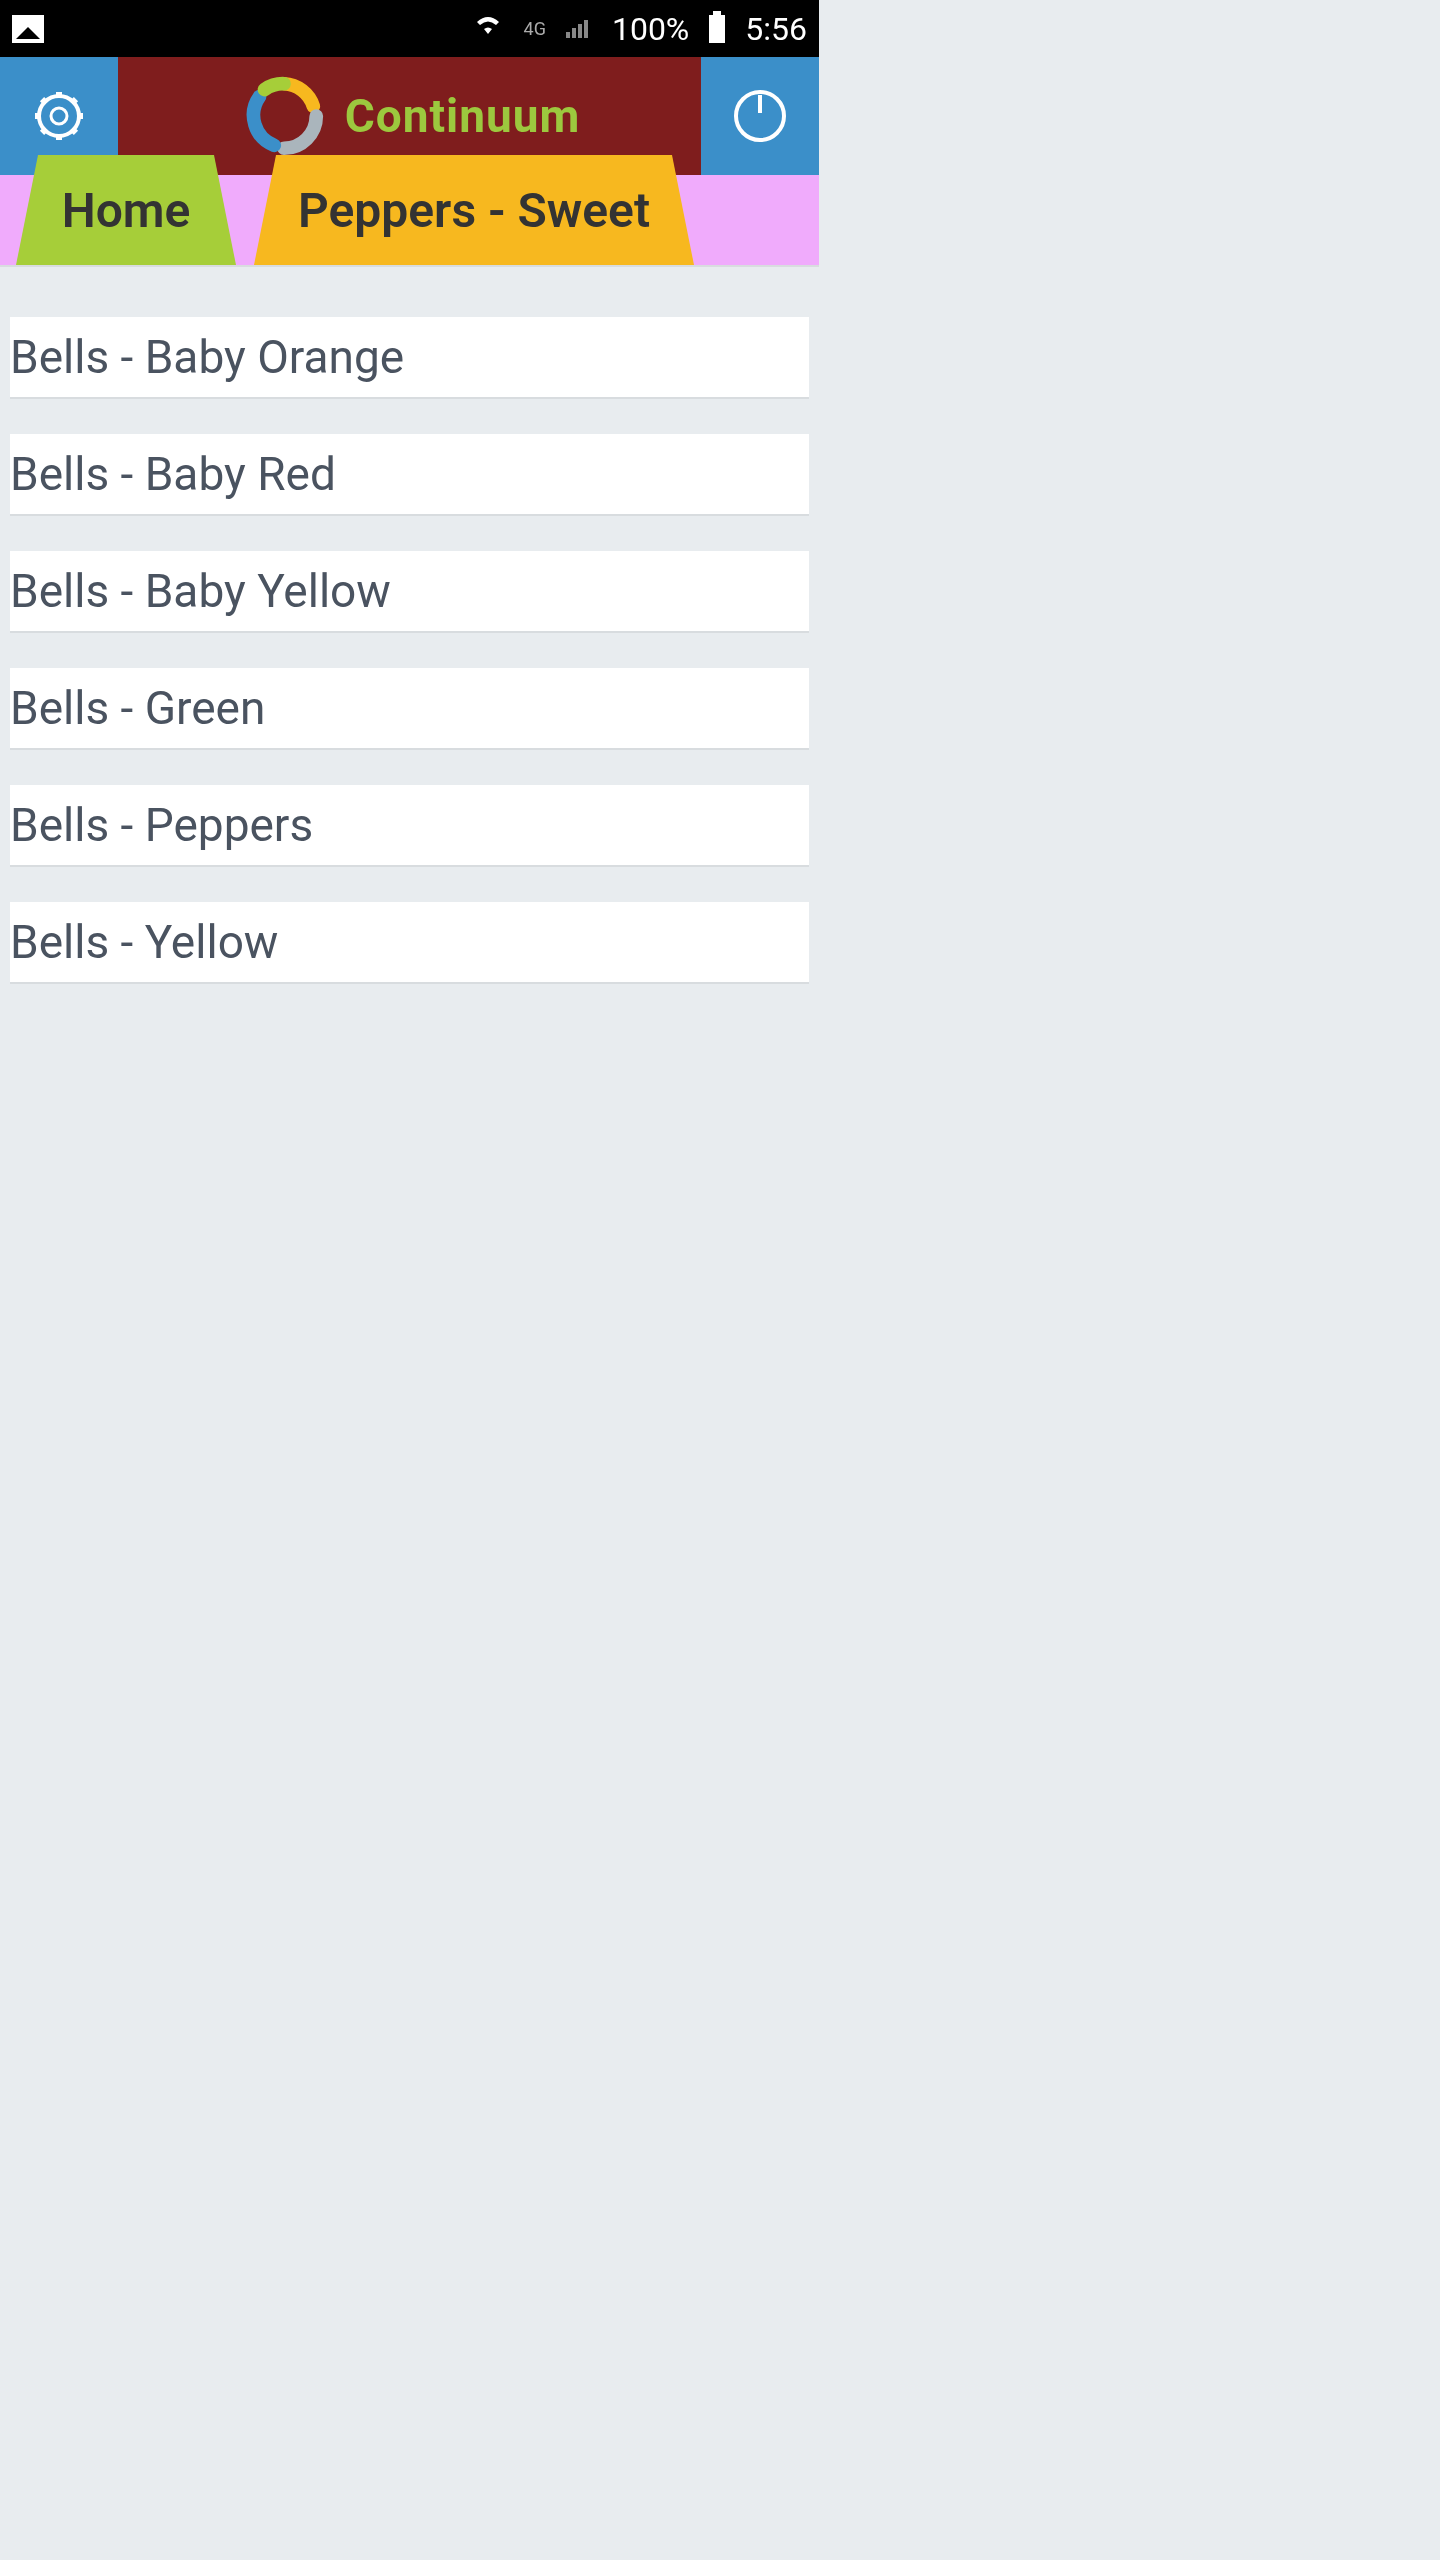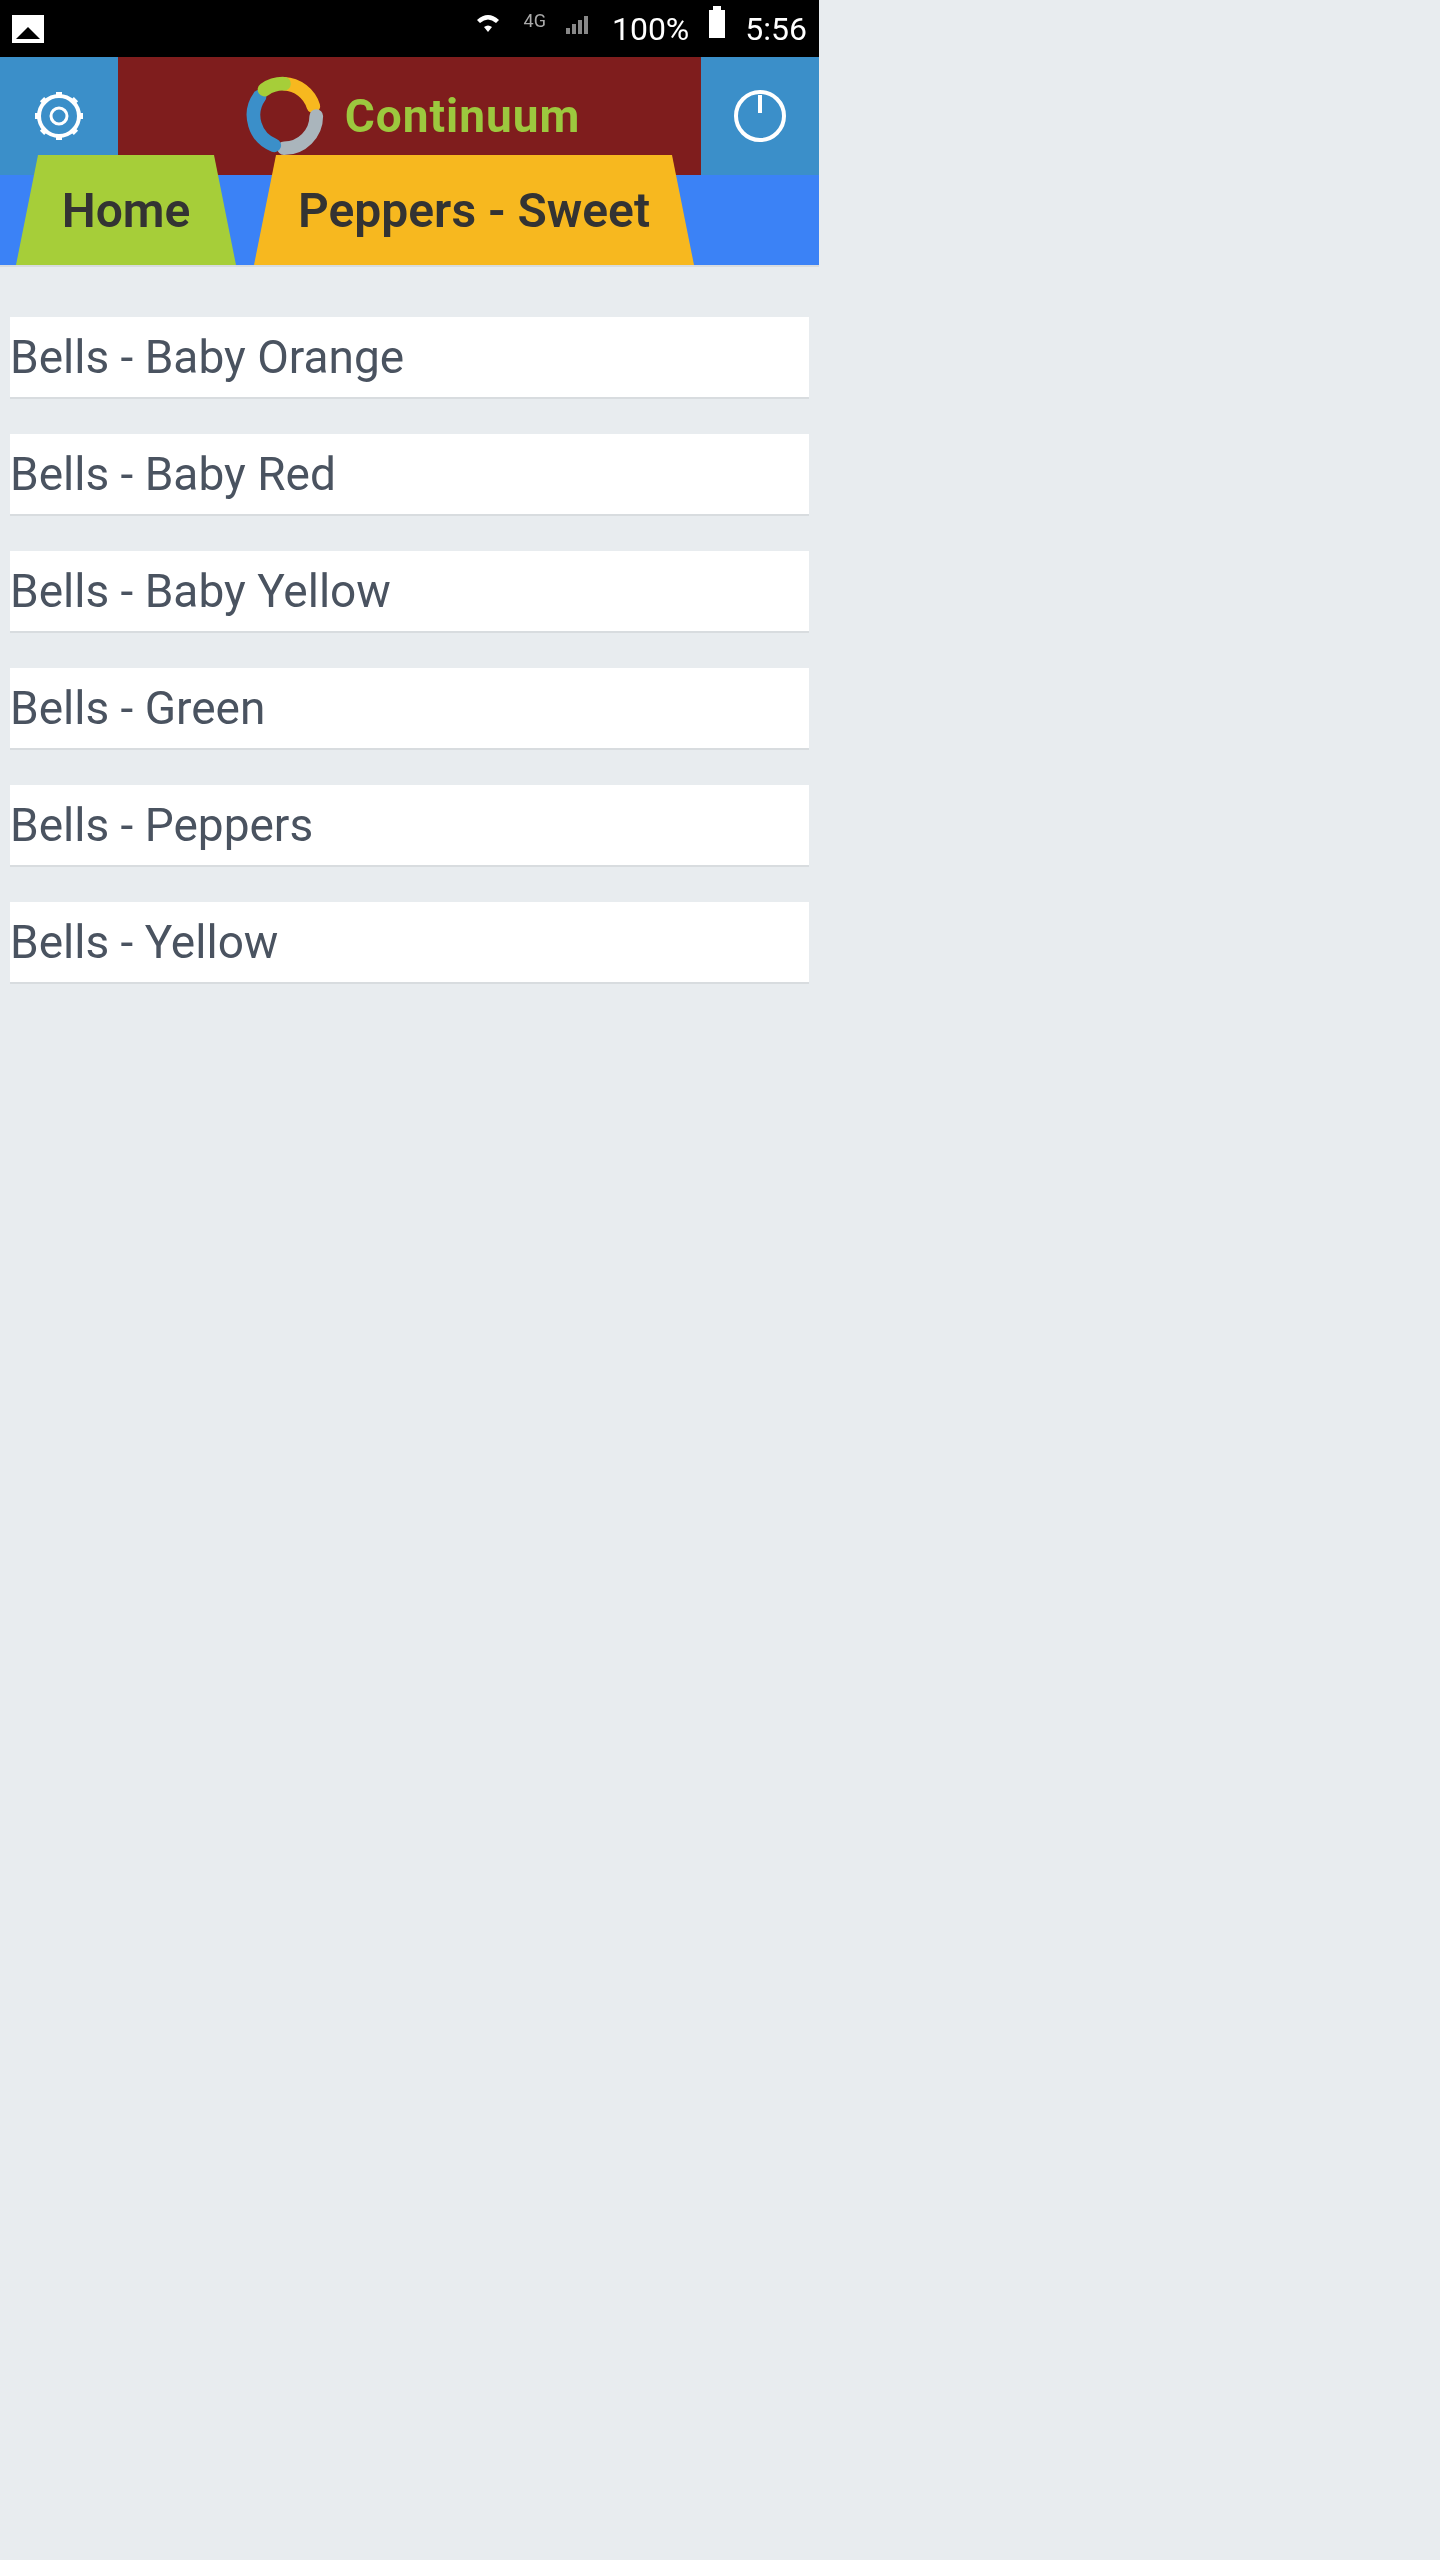--- a/index.html
+++ b/index.html
@@ -26,21 +26,21 @@
       color: #ffffff;
     }
     
     .status-left {
       display: flex;
       align-items: center;
     }
     
     .status-right {
       display: flex;
-      align-items: flex-start;
+      align-items: center;
       gap: 20px;
       font-size: 32px;
       font-weight: 400;
     }
     
     .picture-icon {
       width: 32px;
       height: 28px;
       background: #ffffff;
       position: relative;
@@ -135,21 +135,21 @@
     
     .app-name {
       color: #9cc83e;
       font-size: 46px;
       font-weight: 700;
       letter-spacing: 1px;
     }
     
     .tabs-bar {
       height: 92px;
-      background: #3b82f6;
+      background: #f0abfc;
       display: flex;
       align-items: flex-end;
       padding: 18px 0 0 16px;
       border-bottom: 2px solid #d8dcdf;
     }
     
     .tab {
       position: relative;
       height: 110px;
       display: flex;

